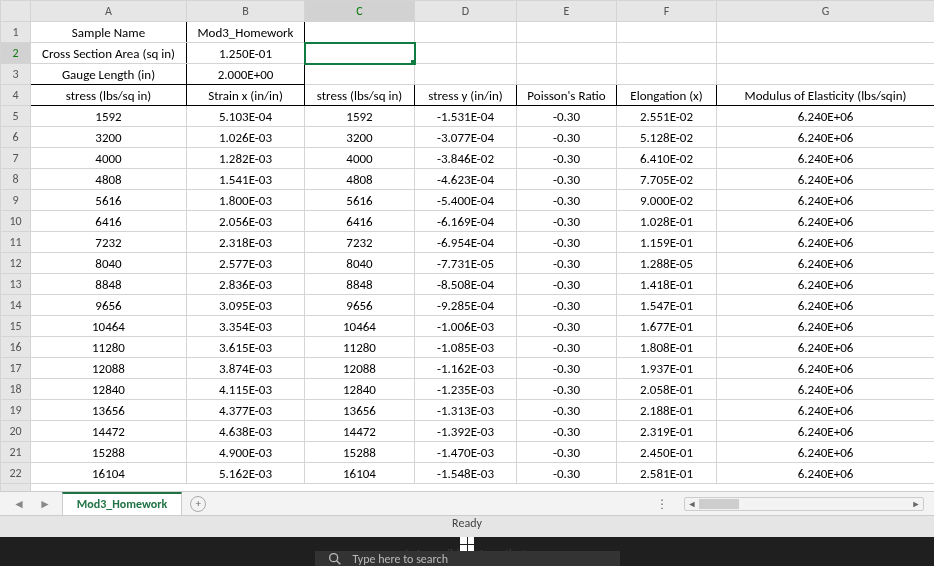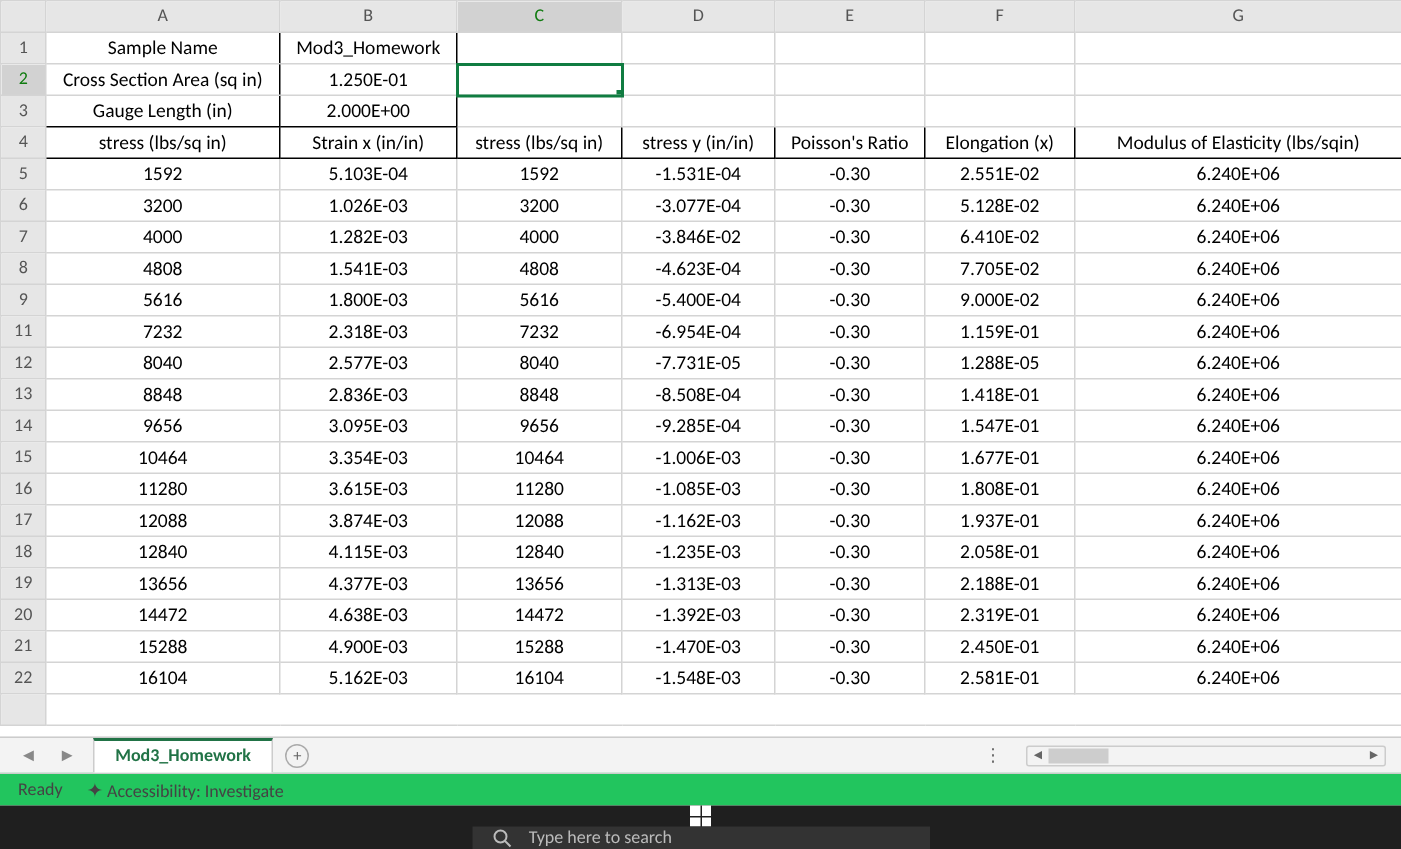--- a/index.html
+++ b/index.html
@@ -22,21 +22,21 @@
   .tabstrip { display: flex; align-items: center; height: 24px; background: #f3f3f3; border-top: 1px solid #ccc; font-size: 12px; padding: 0 10px; gap: 8px; position: relative; }
   .tabstrip .navbtn { color: #888; padding: 0 3px; cursor: pointer; }
   .tab { background: #fff; border: 1px solid #ccc; border-bottom: none; padding: 3px 14px 4px; font-weight: 600; color: #217346; border-top: 2px solid #217346; }
   .addtab { width: 16px; height: 16px; border: 1px solid #aaa; border-radius: 50%; display: flex; align-items: center; justify-content: center; color: #666; font-size: 11px; cursor: pointer; }
   .vdots { margin-left: auto; color: #666; padding-right: 8px; }
   .hscroll { width: 240px; height: 14px; background: #f3f3f3; border: 1px solid #ccc; position: relative; border-radius: 2px; }
   .hscroll .thumb { position: absolute; left: 14px; top: 1px; height: 10px; width: 40px; background: #cdcdcd; }
   .hscroll .arr { position: absolute; top: 0; width: 14px; text-align: center; color: #666; font-size: 9px; line-height: 12px; }
   .hscroll .arr.l { left: 0; } .hscroll .arr.r { right: 0; }
   
-  .statusbar { display: flex; align-items: center; height: 22px; background: #22c55e; border-top: 1px solid #ccc; font-size: 12px; color: #444; padding: 0 12px; gap: 16px; }
+  .statusbar { display: flex; align-items: center; height: 22px; background: #e5e5e5; border-top: 1px solid #ccc; font-size: 12px; color: #444; padding: 0 12px; gap: 16px; flex-direction: column; }
   .acc-icon { font-size: 13px; }
   
   .taskbar { display: flex; align-items: center; height: 29px; background: #1f1f1f; color: #fff; font-size: 12px; flex-direction: column; }
   .taskbar .start { width: 42px; height: 29px; display: flex; align-items: center; justify-content: center; }
   .winlogo { width: 14px; height: 14px; display: grid; grid-template-columns: 1fr 1fr; grid-template-rows: 1fr 1fr; gap: 1px; }
   .winlogo span { background: #fff; }
   .taskbar .search { display: flex; align-items: center; gap: 10px; background: #333; height: 29px; width: 305px; padding: 0 12px; color: #bbb; cursor: text; }
   .taskgap { flex: 0 0 40px; }
   .tbicon { width: 40px; height: 29px; display: flex; align-items: center; justify-content: center; cursor: pointer; }
   .sq { width: 22px; height: 22px; border-radius: 3px; display: flex; align-items: center; justify-content: center; font-size: 11px; font-weight: bold; color: #fff; }
@@ -151,20 +151,30 @@
           <td class="c">6.240E+06</td>
         </tr>
         <tr>
           <th class="rowhdr">9</th>
           <td class="c">5616</td>
           <td class="c">1.800E-03</td>
           <td class="c">5616</td>
           <td class="c">-5.400E-04</td>
           <td class="c">-0.30</td>
           <td class="c">9.000E-02</td>
+          <td class="c">6.240E+06</td>
+        </tr>
+        <tr>
+          <th class="rowhdr">10</th>
+          <td class="c">6416</td>
+          <td class="c">2.056E-03</td>
+          <td class="c">6416</td>
+          <td class="c">-6.169E-04</td>
+          <td class="c">-0.30</td>
+          <td class="c">1.028E-01</td>
           <td class="c">6.240E+06</td>
         </tr>
         <tr>
           <th class="rowhdr">11</th>
           <td class="c">7232</td>
           <td class="c">2.318E-03</td>
           <td class="c">7232</td>
           <td class="c">-6.954E-04</td>
           <td class="c">-0.30</td>
           <td class="c">1.159E-01</td>

